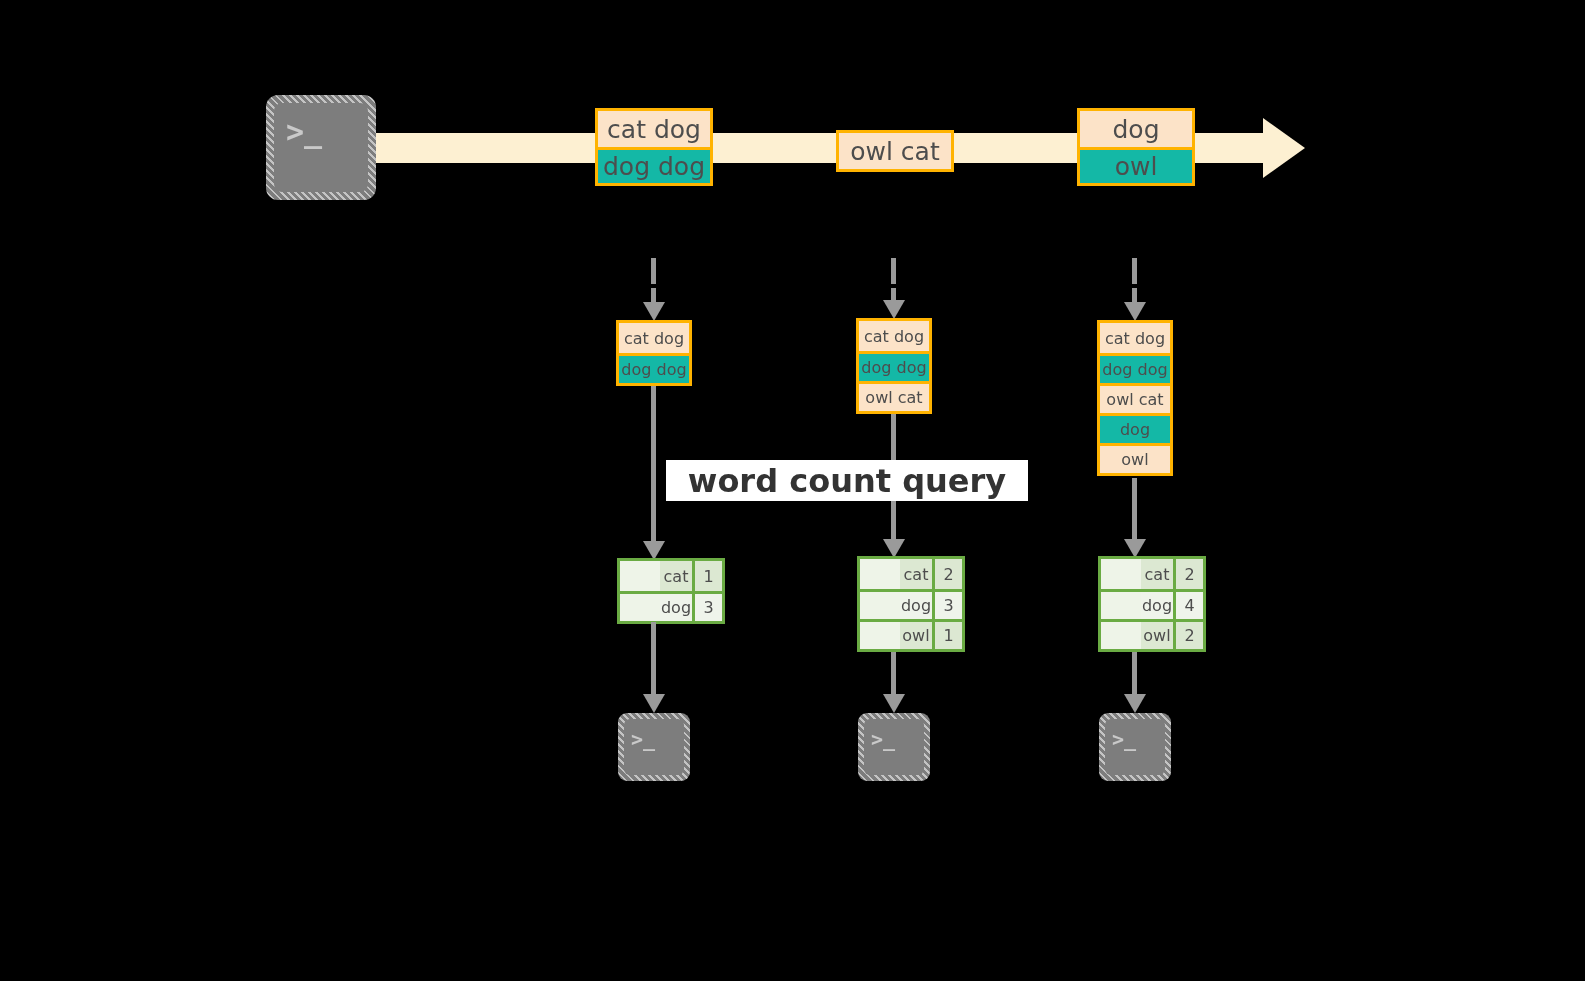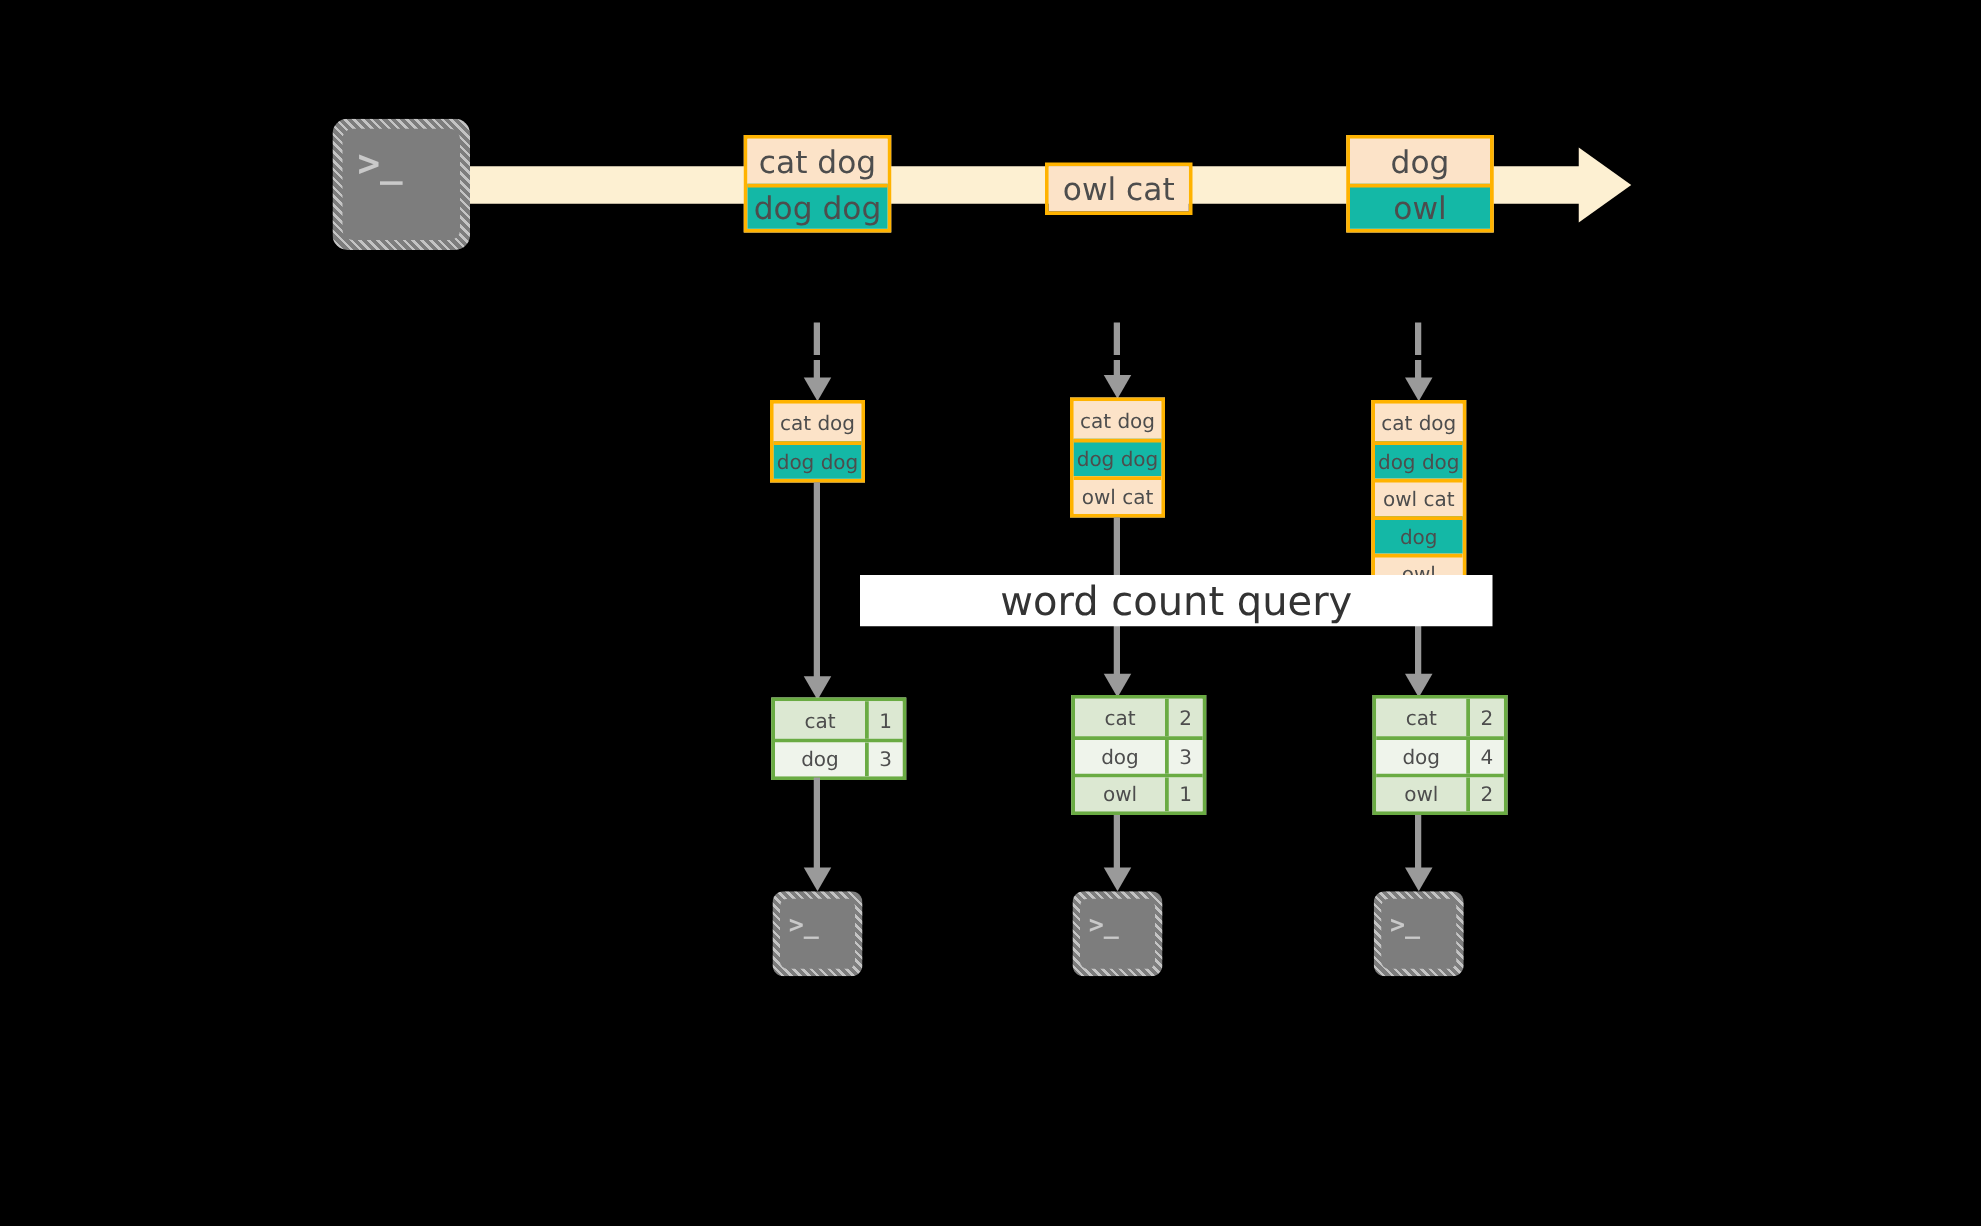--- a/index.html
+++ b/index.html
@@ -100,21 +100,21 @@
   .gtab .grow + .grow { border-top: 3px solid #6aab43; }
   .gtab .gcell {
     box-sizing: border-box;
     display: flex;
     align-items: center;
     justify-content: center;
     color: #4d4d4d;
     font-size: 16px;
     white-space: nowrap;
   }
-  .gtab .gcell.word { width: 72px; }
+  .gtab .gcell.word { width: 32px; margin-left: 40px; }
   .gtab .gcell.num  { width: 30px; border-left: 3px solid #6aab43; }
   .gtab .grow.odd  .gcell { background: #dce8d2; }
   .gtab .grow.even .gcell { background: #eff4eb; }
 
   
   .shaft {
     position: absolute;
     width: 5px;
     background: #9a9a9a;
   }
@@ -270,17 +270,17 @@
   </div>
 
   <div class="shaft" style="left:1132px; top:652px; height:50px;"></div>
   <div class="ahead" style="left:1124px; top:694px;"></div>
 
   <div class="terminal small" style="left:1099px; top:713px;">
     <div class="inner"></div>
     <div class="prompt">&gt;_</div>
   </div>
 
-  <div class="label-band" style="left:688px; top:460px; width:506px; height:41px;">
+  <div class="label-band" style="left:666px; top:460px; width:362px; height:41px;font-weight:bold;">
     <span>word count query</span>
   </div>
 
 </div>
 
 </body></html>

